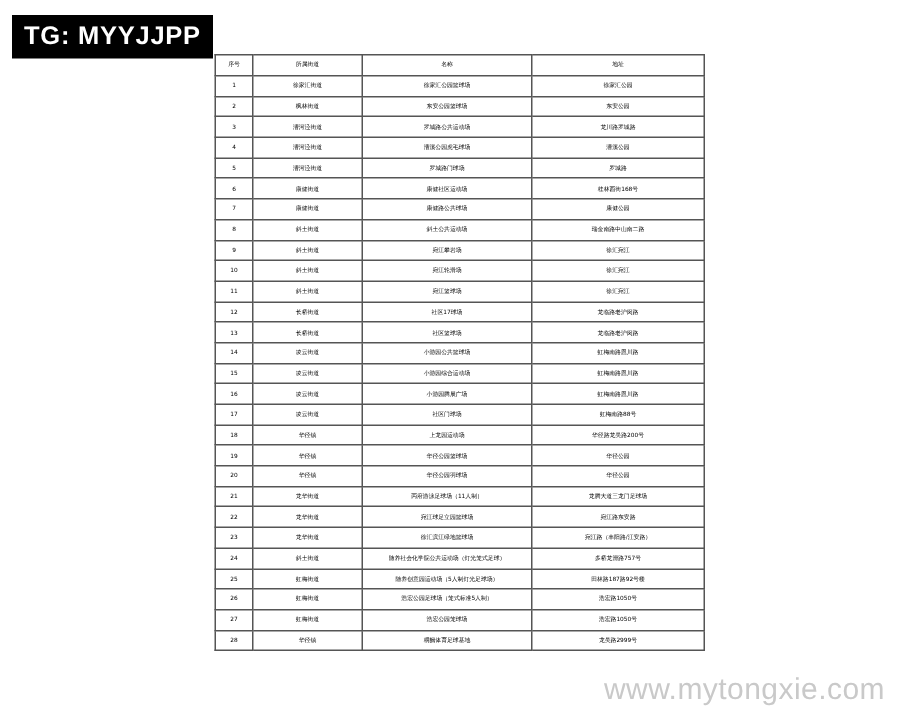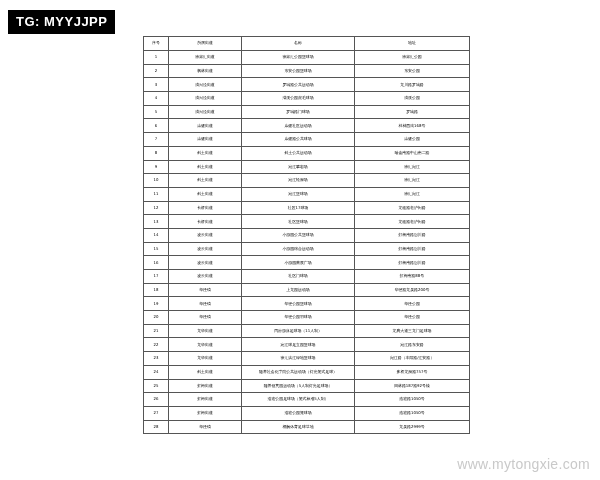--- a/index.html
+++ b/index.html
@@ -13,33 +13,33 @@
     font-family: "Liberation Sans", sans-serif;
     position: relative;
     overflow: hidden;
   }
   #watermark-tg {
     position: absolute;
     left: 8px;
     top: 10px;
     background: #000000;
     color: #ffffff;
-    font-size: 13px;
+    font-size: 17px;
     font-weight: bold;
     letter-spacing: 0.5px;
     padding: 4px 8px 5px 8px;
     z-index: 20;
     font-family: "Liberation Sans", sans-serif;
   }
   #watermark-site {
     position: absolute;
     right: 10px;
     bottom: 8px;
     color: #c9c9c9;
-    font-size: 14px;
+    font-size: 20px;
     z-index: 20;
     font-family: "Liberation Sans", sans-serif;
     letter-spacing: 0.3px;
   }
   #doc-table-wrap {
     position: absolute;
     left: 143px;
     top: 36px;
     width: 314px;
   }

